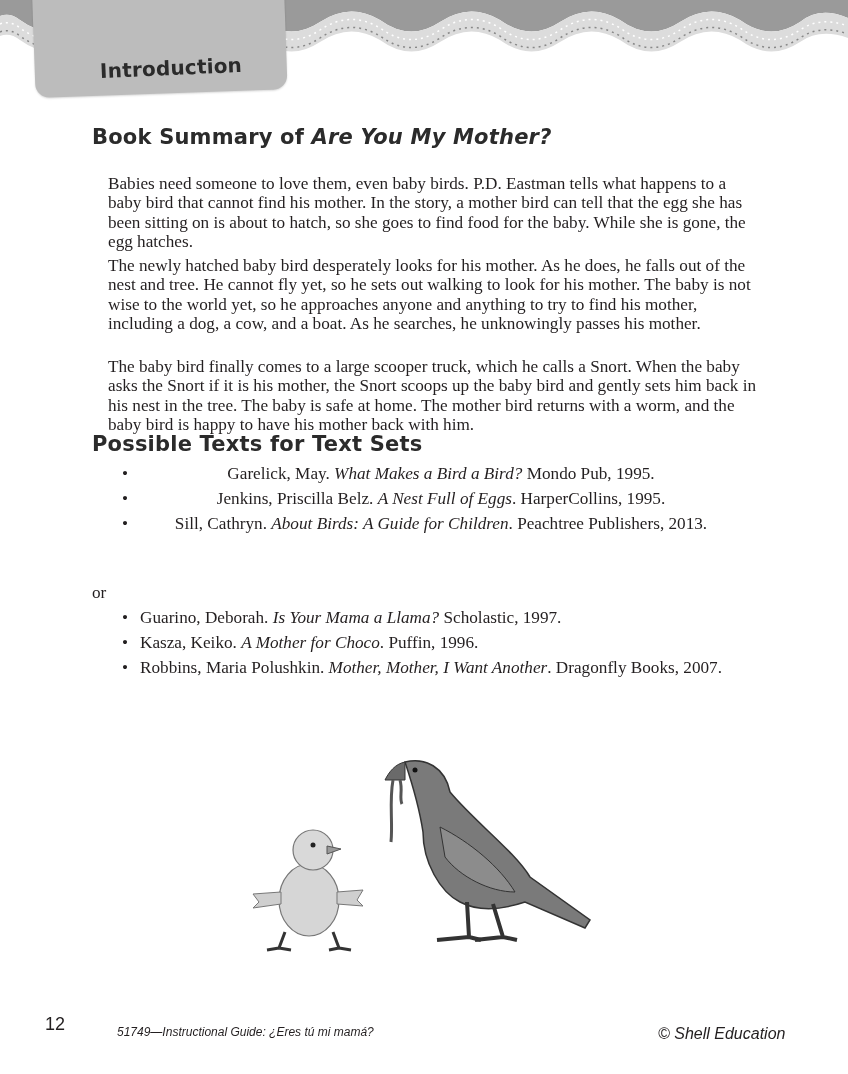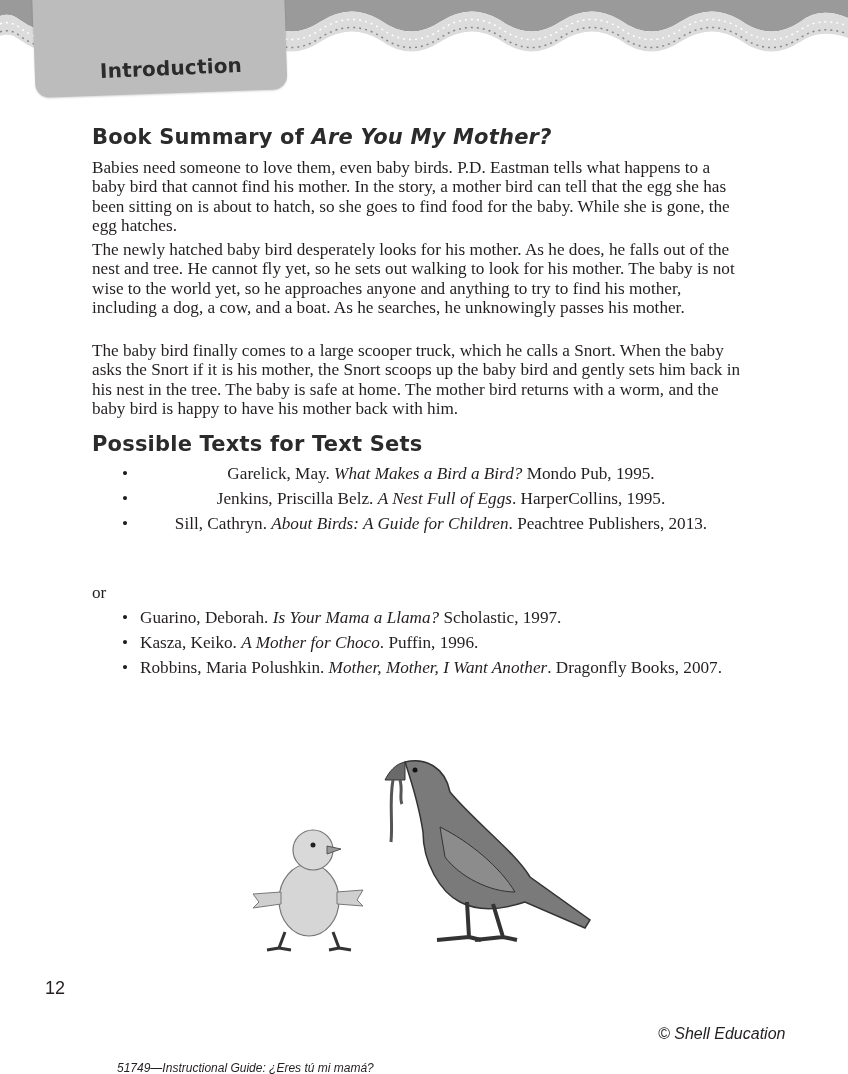--- a/index.html
+++ b/index.html
@@ -2,28 +2,28 @@
 <html><head>
 <meta charset="utf-8">
 <style>
   html, body { margin: 0; padding: 0; background: #ffffff; }
   body { width: 848px; height: 1074px; position: relative; overflow: hidden; font-family: "Liberation Serif", serif; color: #231f20; }
   .banner { position: absolute; left: 0; top: 0; width: 848px; height: 70px; }
   .tab { position: absolute; left: 32px; top: -8px; width: 252px; height: 106px; background: #bcbcbc; border-radius: 0 0 14px 14px; transform: rotate(-2deg); transform-origin: top left; box-shadow: 0 1px 2px rgba(0,0,0,0.15); }
   .tab-label { position: absolute; left: 100px; top: 56px; font-family: "DejaVu Sans", sans-serif; font-weight: bold; font-size: 20px; color: #2b2b2b; transform: rotate(-2.5deg); letter-spacing: 0.2px; }
   h2 { position: absolute; left: 92px; margin: 0; font-family: "DejaVu Sans", sans-serif; font-weight: bold; font-size: 21px; color: #2b2b2b; letter-spacing: 0.2px; }
   h2 i { font-style: italic; }
-  .para { position: absolute; left: 92px; width: 650px; margin: 0; font-size: 17.2px; line-height: 19.3px; }
+  .para { position: absolute; left: 92px; width: 650px; margin: 16px; font-size: 17.2px; line-height: 19.3px; }
   ul { position: absolute; left: 92px; margin: 0; padding: 0; list-style: none; width: 650px; }
   ul li { position: relative; padding-left: 48px; font-size: 17.2px; line-height: 19.3px; margin-bottom: 5.7px; }
   ul li::before { content: "•"; position: absolute; left: 30px; top: 0; }
   .or { position: absolute; left: 92px; top: 583px; font-size: 17.2px; }
   .illustration { position: absolute; left: 245px; top: 752px; width: 360px; height: 200px; }
-  .footer-page { position: absolute; left: 45px; top: 978px; font-family: "Liberation Sans", sans-serif; font-size: 18px; color: #231f20; }
-  .footer-title { position: absolute; left: 117px; top: 1025px; font-family: "Liberation Sans", sans-serif; font-style: italic; font-size: 12px; color: #231f20; margin-top: 36px; }
+  .footer-page { position: absolute; left: 45px; top: 1014px; font-family: "Liberation Sans", sans-serif; font-size: 18px; color: #231f20; }
+  .footer-title { position: absolute; left: 117px; top: 1025px; font-family: "Liberation Sans", sans-serif; font-style: italic; font-size: 12px; color: #231f20; }
   .footer-copy { position: absolute; left: 658px; top: 1025px; font-family: "Liberation Sans", sans-serif; font-style: italic; font-size: 16px; color: #231f20; }
 </style>
 </head>
 <body>
 
 <svg class="banner" viewBox="0 0 848 70" preserveAspectRatio="none">
   <path d="M0,0 H848 V18 Q820,6 800,22 Q770,42 740,20 Q710,2 680,22 Q650,42 620,20 Q590,2 560,22 Q530,42 500,20 Q470,2 440,22 Q410,42 380,20 Q350,2 320,22 Q290,42 260,20 Q230,2 200,22 Q170,42 140,20 Q110,2 80,22 Q50,42 20,20 Q10,12 0,16 Z" fill="#9a9a9a"></path>
   <path d="M0,16 Q10,12 20,20 Q50,42 80,22 Q110,2 140,20 Q170,42 200,22 Q230,2 260,20 Q290,42 320,22 Q350,2 380,20 Q410,42 440,22 Q470,2 500,20 Q530,42 560,22 Q590,2 620,20 Q650,42 680,22 Q710,2 740,20 Q770,42 800,22 Q820,6 848,18 V38 Q820,28 800,42 Q770,62 740,40 Q710,22 680,42 Q650,62 620,40 Q590,22 560,42 Q530,62 500,40 Q470,22 440,42 Q410,62 380,40 Q350,22 320,42 Q290,62 260,40 Q230,22 200,42 Q170,62 140,40 Q110,22 80,42 Q50,62 20,40 Q10,32 0,36 Z" fill="#dcdcdc"></path>
   <path d="M0,24 Q10,20 20,28 Q50,50 80,30 Q110,10 140,28 Q170,50 200,30 Q230,10 260,28 Q290,50 320,30 Q350,10 380,28 Q410,50 440,30 Q470,10 500,28 Q530,50 560,30 Q590,10 620,28 Q650,50 680,30 Q710,10 740,28 Q770,50 800,30 Q820,16 848,26" fill="none" stroke="#ffffff" stroke-width="1.5" stroke-dasharray="2,4"></path>
   <path d="M0,32 Q10,28 20,36 Q50,58 80,38 Q110,18 140,36 Q170,58 200,38 Q230,18 260,36 Q290,58 320,38 Q350,18 380,36 Q410,58 440,38 Q470,18 500,36 Q530,58 560,38 Q590,18 620,36 Q650,58 680,38 Q710,18 740,36 Q770,58 800,38 Q820,24 848,34" fill="none" stroke="#888888" stroke-width="1.5" stroke-dasharray="2,4"></path>

